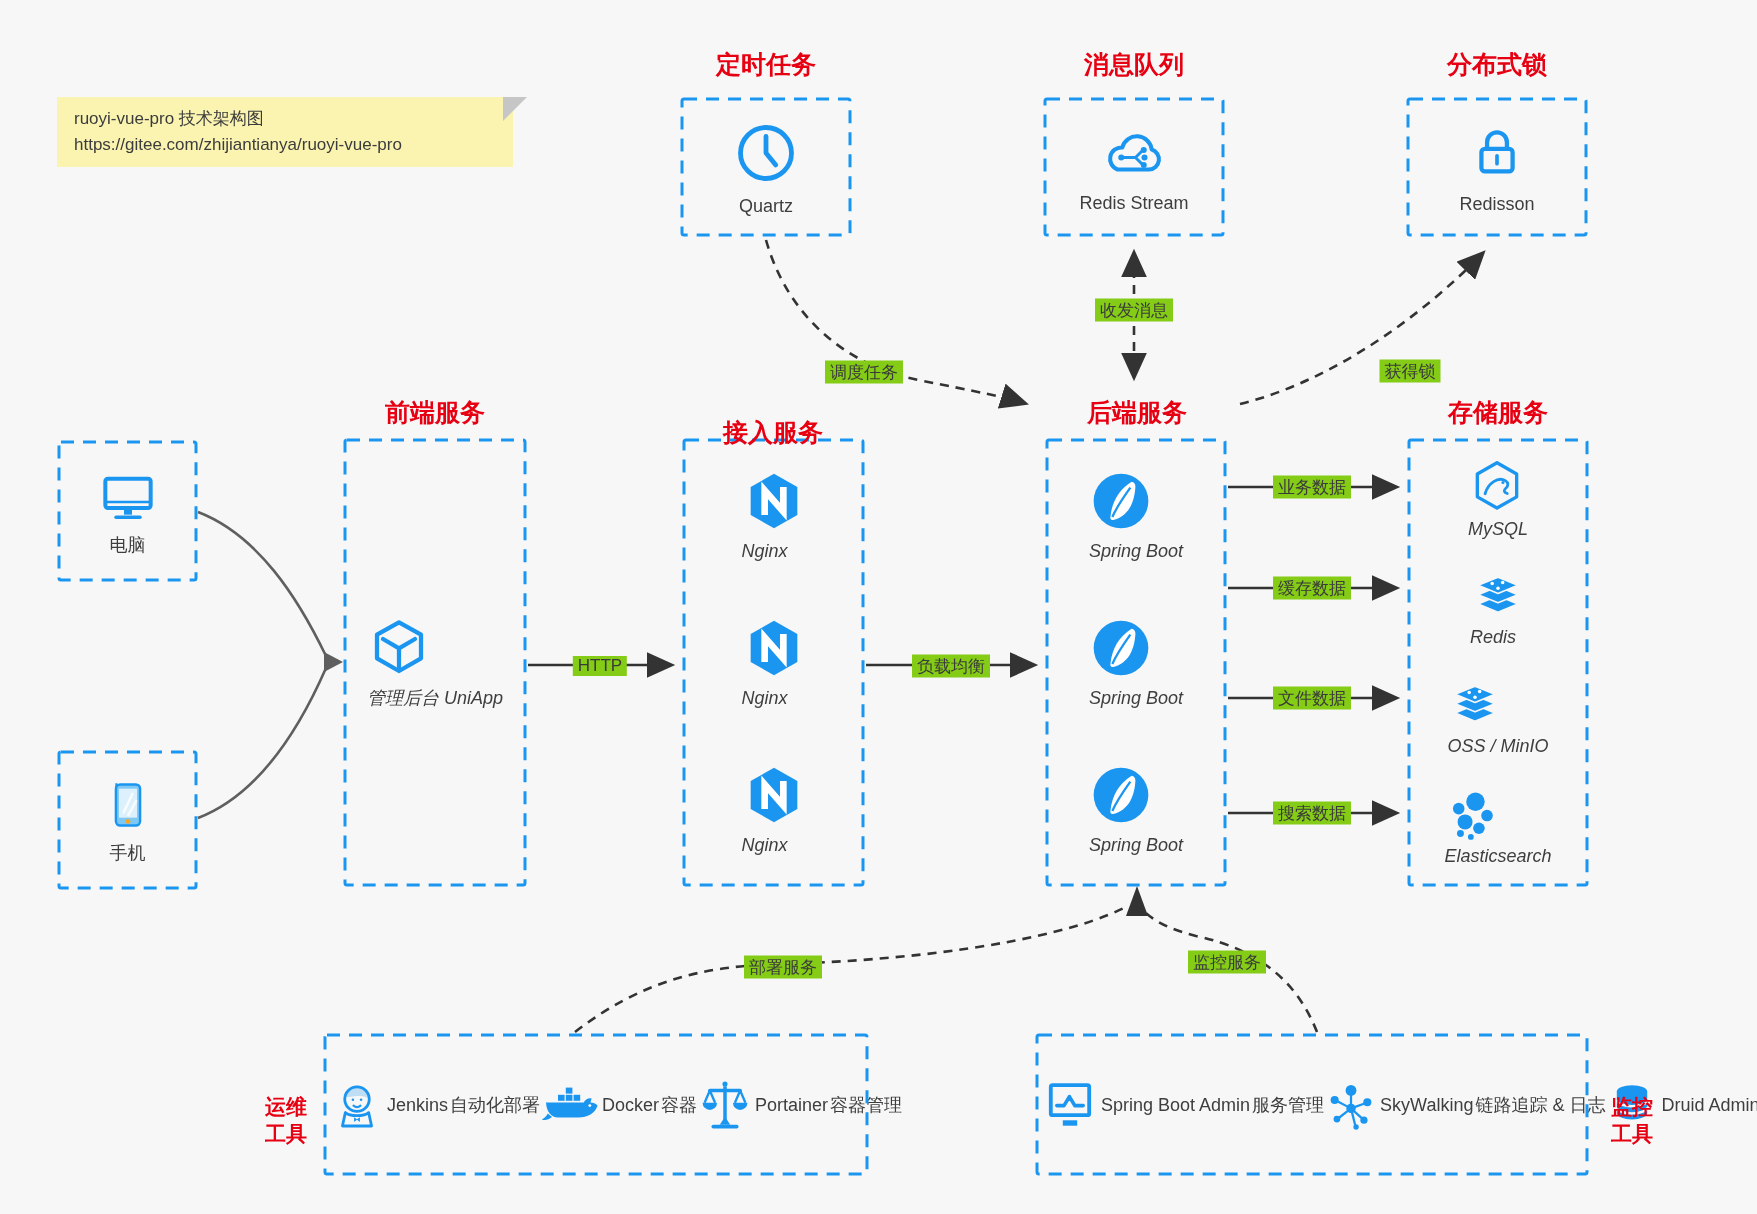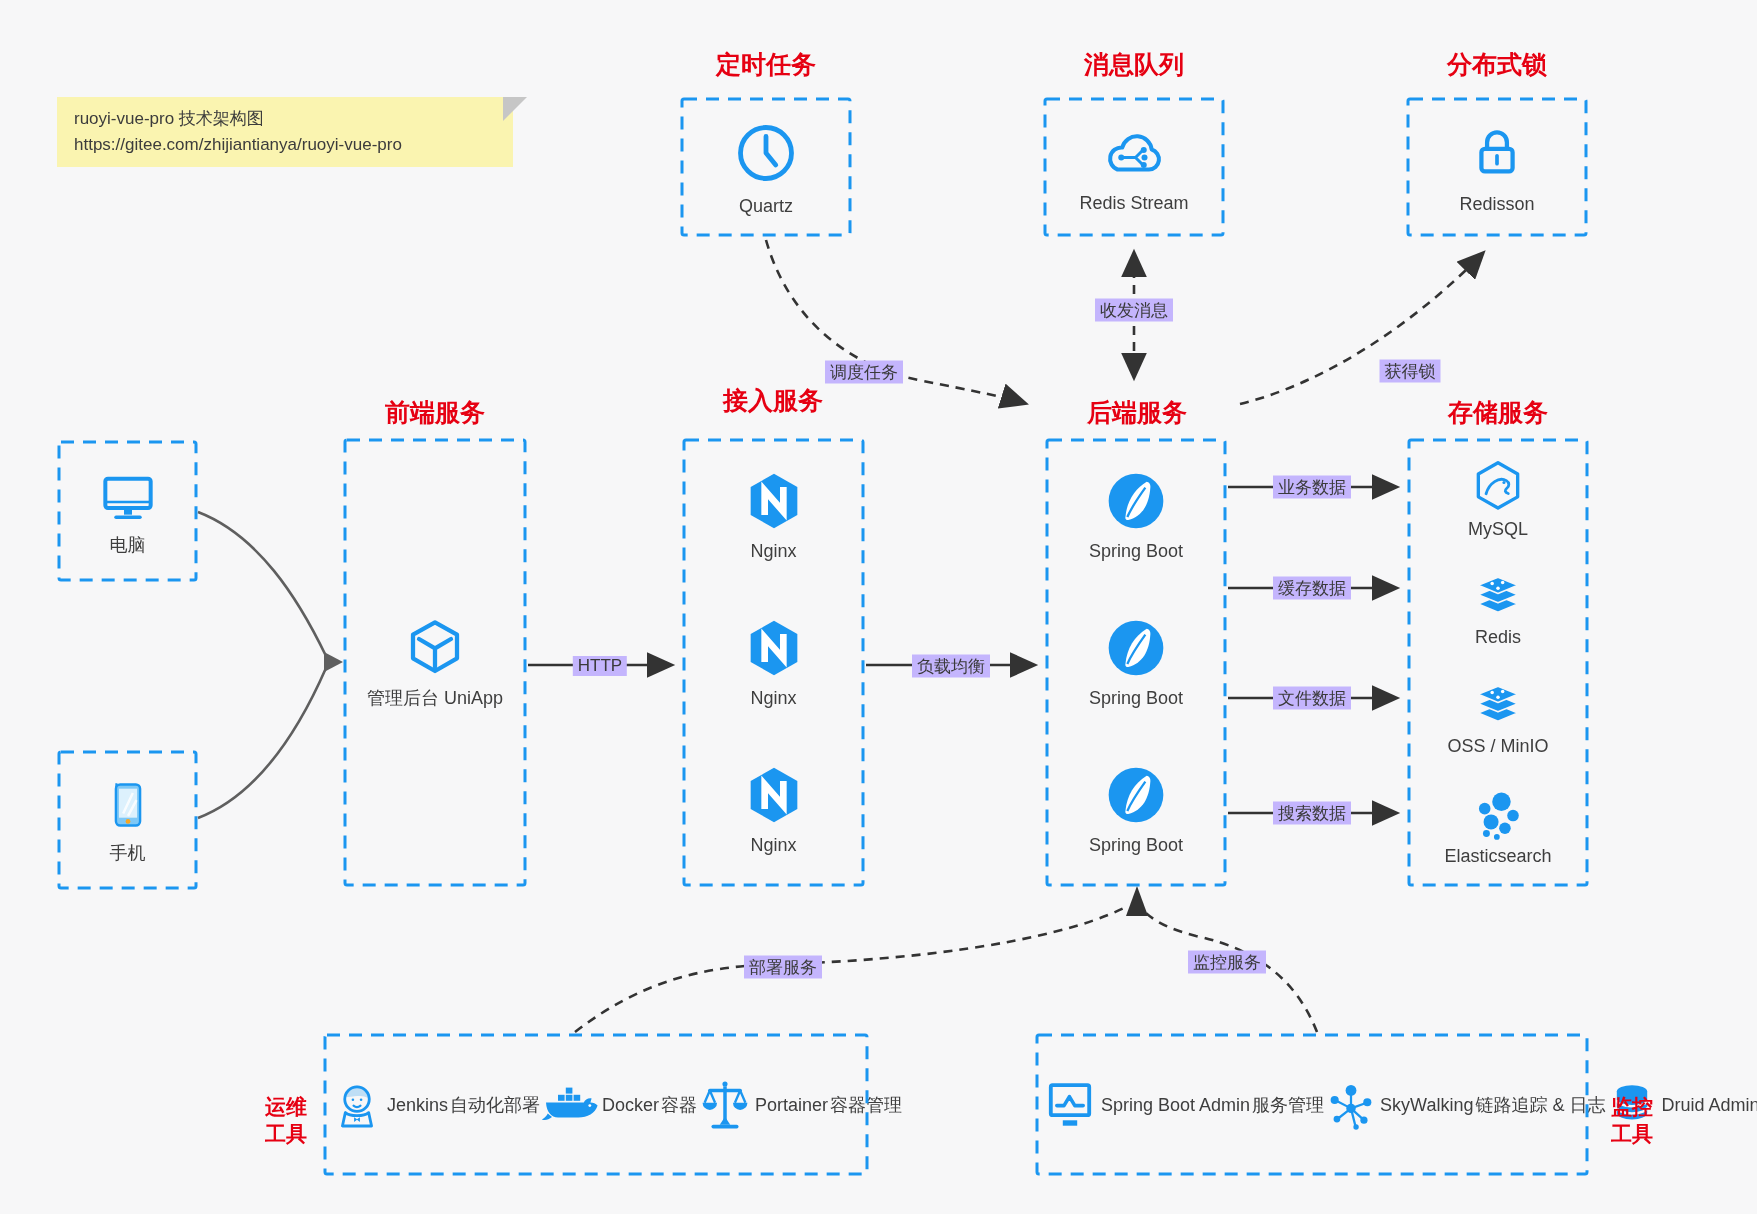--- a/index.html
+++ b/index.html
@@ -12,28 +12,28 @@
   .note{position:absolute;left:57px;top:97px;width:456px;height:70px;background:#faf4b0;
         z-index:2;padding:9px 0 0 17px;box-sizing:border-box;font-size:17px;line-height:26px;color:#3c3c3c;}
   .note .fold{position:absolute;top:0;right:-14px;width:0;height:0;
         border-top:24px solid #c6c6c6;border-right:24px solid transparent;}
   .rtitle{position:absolute;z-index:3;transform:translateX(-50%);color:#e60012;
           font-size:25px;font-weight:bold;white-space:nowrap;}
   .rtitle2{position:absolute;z-index:3;transform:translateX(-50%);color:#e60012;
           font-size:21px;font-weight:bold;line-height:27px;text-align:center;white-space:nowrap;margin-top:13px;}
   .col{display:flex;flex-direction:column;justify-content:space-around;align-items:center;
        padding:4px 0;box-sizing:border-box;}
-  .cell{display:flex;flex-direction:column;align-items:center;gap:8px;z-index:2;}
+  .cell{display:flex;flex-direction:column;align-items:flex-start;gap:8px;z-index:2;font-style:italic;}
   .cell.tight{gap:5px;}
   .nlabel{font-size:18px;color:#3e3e3e;white-space:nowrap;}
   .tool-row{display:flex;justify-content:space-around;align-items:center;box-sizing:border-box;
             padding:8px 6px;}
   .tool-cell{display:flex;flex-direction:row;align-items:center;gap:2px;}
   .tool-name,.tool-desc{font-size:18px;line-height:24px;color:#3e3e3e;white-space:nowrap;}
-  .elabel{position:absolute;z-index:4;transform:translate(-50%,-50%);background:#c4b5fd;
+  .elabel{position:absolute;z-index:4;transform:translate(-50%,-50%);background:#84cc16;
           padding:0 5px;font-size:17px;color:#3a3a3a;white-space:nowrap;text-align:right;}
   .single{display:flex;flex-direction:column;align-items:center;justify-content:center;gap:7px;}
 </style>
 </head>
 <body>
 
 <div class="canvas">
 
   <svg class="wires" width="1757" height="1214" viewBox="0 0 1757 1214">
     <defs>
@@ -74,21 +74,21 @@
   <div class="note">
     <div class="fold"></div>
     <div>ruoyi-vue-pro 技术架构图</div>
     <div>https://gitee.com/zhijiantianya/ruoyi-vue-pro</div>
   </div>
 
   <span class="rtitle" style="left:766px;top:48px">定时任务</span>
   <span class="rtitle" style="left:1134px;top:48px">消息队列</span>
   <span class="rtitle" style="left:1497px;top:48px">分布式锁</span>
   <span class="rtitle" style="left:435px;top:396px">前端服务</span>
-  <span class="rtitle" style="left:773px;top:384px">接入服务</span>
+  <span class="rtitle" style="left:773px;top:416px">接入服务</span>
   <span class="rtitle" style="left:1137px;top:396px">后端服务</span>
   <span class="rtitle" style="left:1498px;top:396px">存储服务</span>
   <div class="rtitle2" style="left:286px;top:1080px">
     <div>运维</div>
     <div>工具</div>
   </div>
   <div class="rtitle2" style="left:1632px;top:1080px">
     <div>监控</div>
     <div>工具</div>
   </div>

